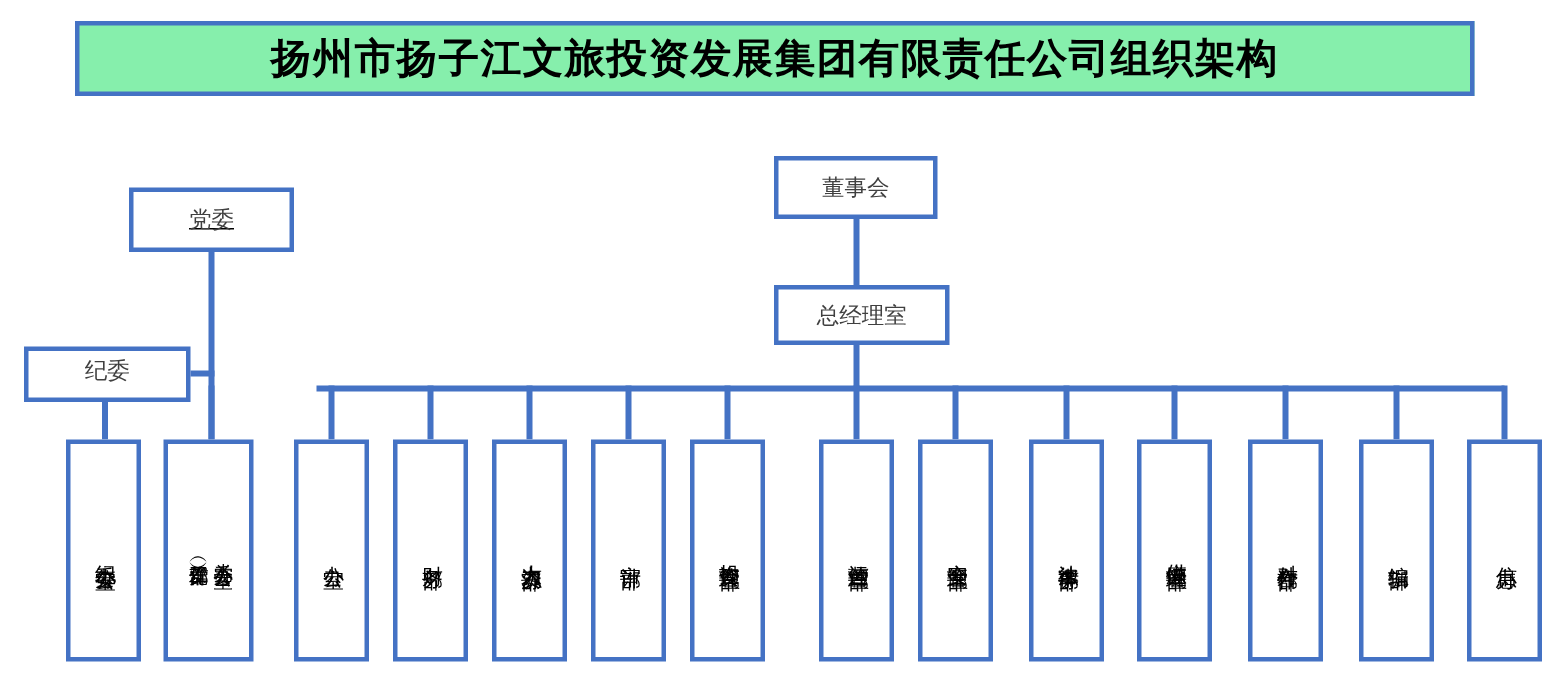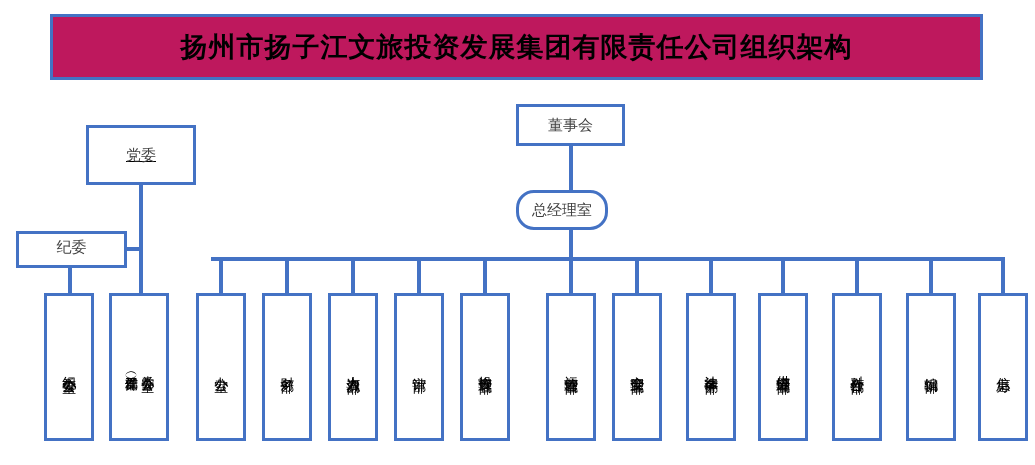--- a/index.html
+++ b/index.html
@@ -18,22 +18,22 @@
     width: 1035px;
     height: 465px;
   }
 
   
   .title-banner {
     position: absolute;
     left: 50px;
     top: 14px;
     width: 933px;
-    height: 66px;
-    background: #be185d;
+    height: 50px;
+    background: #86efac;
     border: 3px solid #4472c4;
     box-sizing: border-box;
     display: flex;
     align-items: center;
     justify-content: center;
   }
   .title-text {
     font-size: 27px;
     font-weight: bold;
     color: #000000;
@@ -136,33 +136,33 @@
   <div class="ln v" style="left:569px; top:257px; height:36px;"></div>
   <div class="ln v" style="left:635px; top:257px; height:36px;"></div>
   <div class="ln v" style="left:709px; top:257px; height:36px;"></div>
   <div class="ln v" style="left:781px; top:257px; height:36px;"></div>
   <div class="ln v" style="left:855px; top:257px; height:36px;"></div>
   <div class="ln v" style="left:929px; top:257px; height:36px;"></div>
   <div class="ln v" style="left:1001px; top:257px; height:36px;"></div>
 
   <div class="ln v" style="left:139px; top:257px; height:36px;"></div>
 
-  <div class="node horiz" style="left:86px; top:125px; width:110px; height:60px;text-decoration:underline;">
+  <div class="node horiz" style="left:86px; top:125px; width:110px; height:43px;text-decoration:underline;">
     <span class="node-label">党委</span>
   </div>
 
   <div class="node horiz" style="left:16px; top:231px; width:111px; height:37px;font-family:Liberation Mono, monospace;">
     <span class="node-label">纪委</span>
   </div>
 
   <div class="node horiz" style="left:516px; top:104px; width:109px; height:42px;">
     <span class="node-label">董事会</span>
   </div>
 
-  <div class="node horiz" style="left:516px; top:190px; width:92px; height:40px;border-radius:18px;">
+  <div class="node horiz" style="left:516px; top:190px; width:117px; height:40px;">
     <span class="node-label">总经理室</span>
   </div>
 
   <div class="dept" style="left:44px;">
     <span class="dept-col">纪委办公室</span>
   </div>
 
   <div class="dept two-col" style="left:109px; width:60px;">
     <span class="dept-col">党委办公室</span>
     <span class="dept-col sub">（党群工作部）</span>

